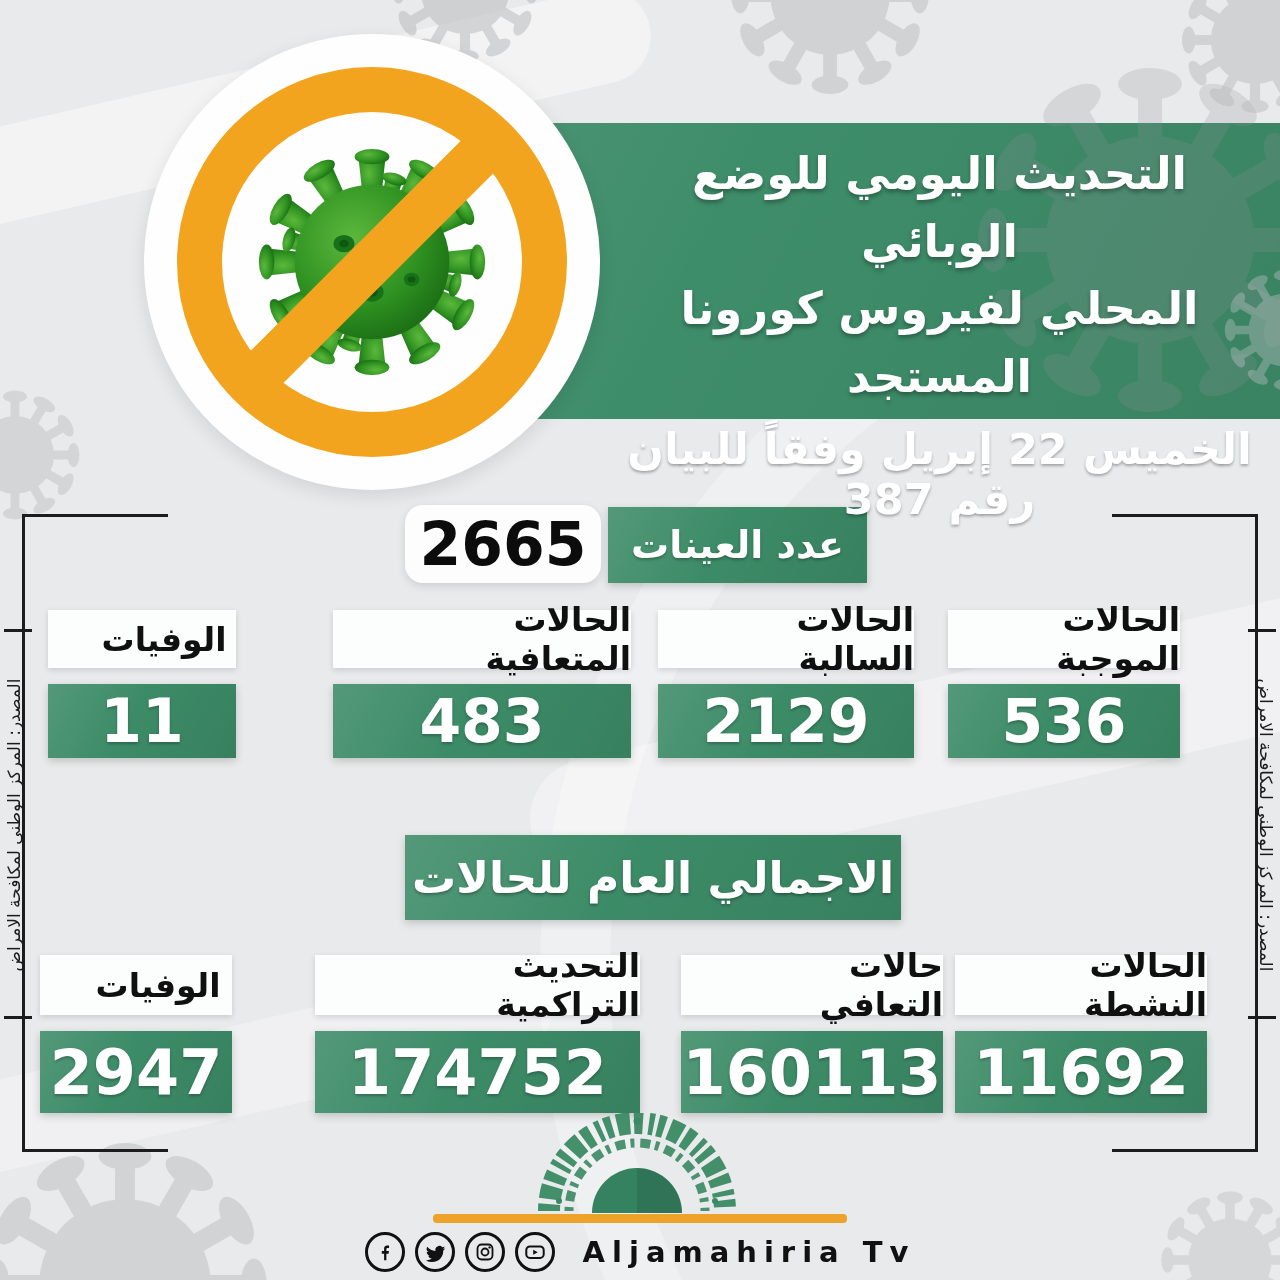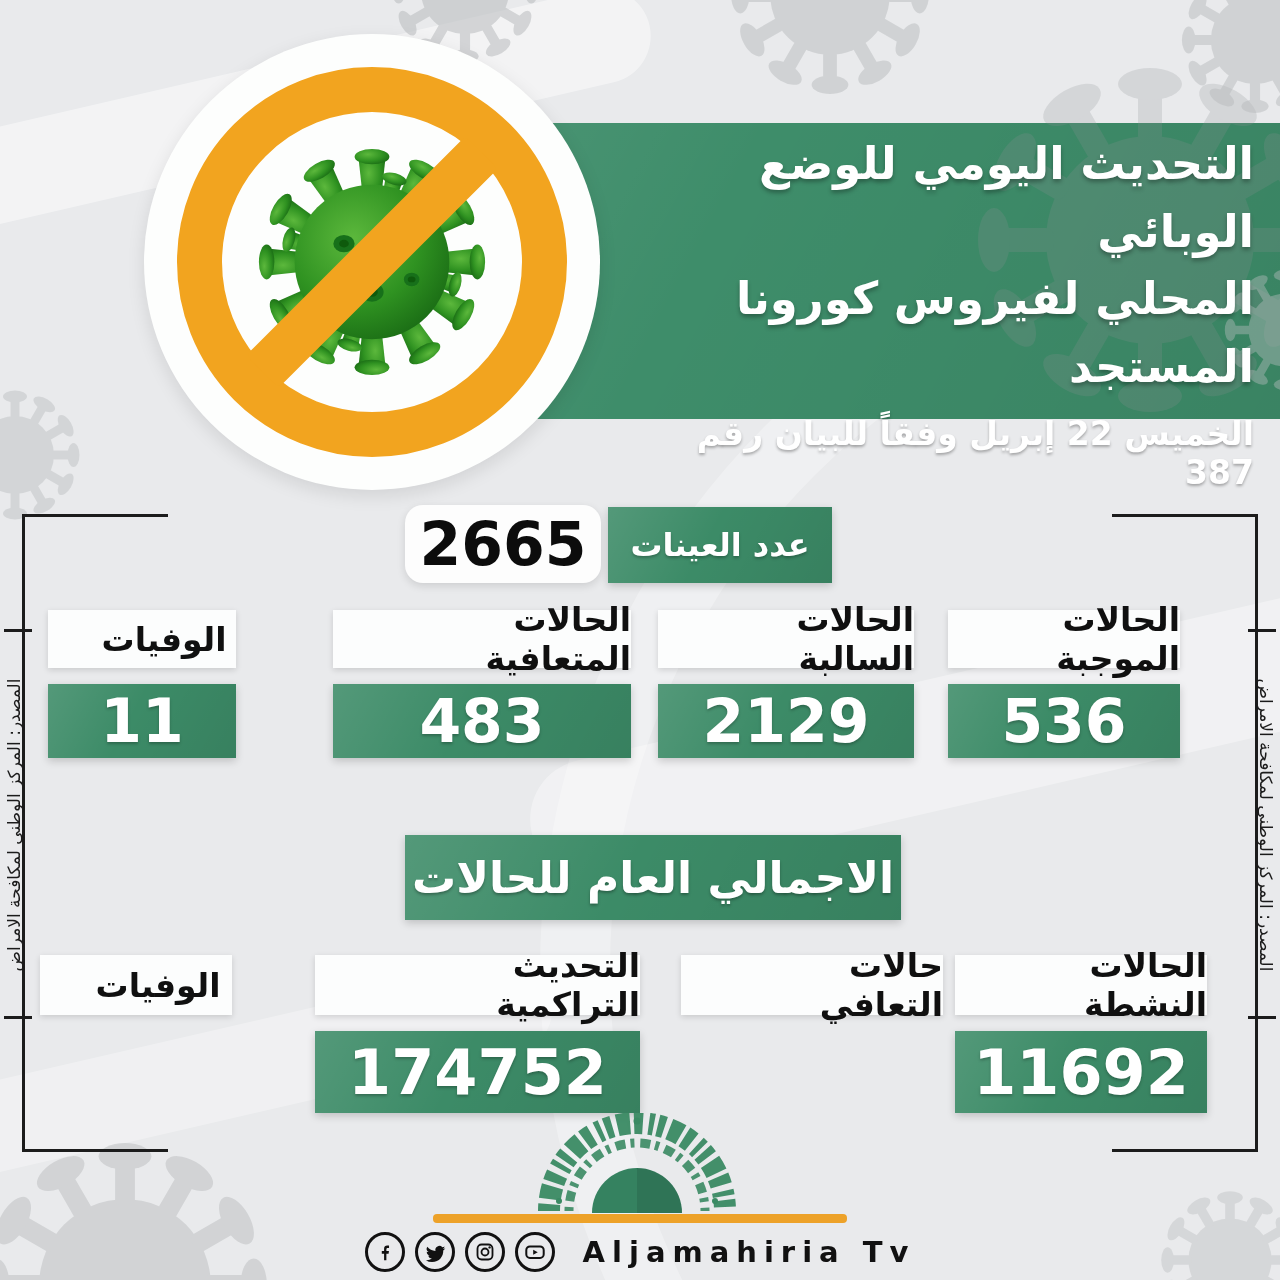--- a/index.html
+++ b/index.html
@@ -18,28 +18,28 @@
         background-image:linear-gradient(118deg,rgba(255,255,255,.10),rgba(255,255,255,0) 40%,rgba(0,0,0,.07));}
   
   .badge-bg{position:absolute;left:144px;top:34px;width:456px;height:456px;border-radius:50%;
             background:#fdfefd;box-shadow:0 6px 18px rgba(0,0,0,.10);}
   .ring{position:absolute;left:177px;top:67px;width:390px;height:390px;box-sizing:border-box;
         border:45px solid #f2a41f;border-radius:50%;z-index:6;}
   .slash{position:absolute;left:217px;top:239px;width:310px;height:46px;background:#f2a41f;
          transform:rotate(-45deg);z-index:6;border-radius:6px;}
   .virus-art{position:absolute;left:227px;top:117px;width:290px;height:290px;z-index:5;}
   
-  .head-text{position:absolute;left:610px;right:26px;top:130px;z-index:7;text-align:right;
+  .head-text{position:absolute;left:610px;right:26px;top:140px;z-index:7;text-align:center;
              color:#fff;direction:rtl;margin-left:15px;}
   .head-line{font-size:45px;font-weight:bold;line-height:1.5;text-shadow:0 3px 4px rgba(0,0,0,.30);}
-  .head-sub{font-size:33px;font-weight:bold;margin-top:14px;text-shadow:0 2px 3px rgba(0,0,0,.30);}
-  
-  .samples-label{position:absolute;left:608px;top:507px;width:224px;height:76px;background:#3c8b67;
+  .head-sub{font-size:43px;font-weight:bold;margin-top:14px;text-shadow:0 2px 3px rgba(0,0,0,.30);}
+  
+  .samples-label{position:absolute;left:608px;top:507px;width:259px;height:76px;background:#3c8b67;
                  background-image:linear-gradient(118deg,rgba(255,255,255,.12),rgba(255,255,255,0) 45%,rgba(0,0,0,.08));
-                 color:#fff;font-size:32px;font-weight:bold;display:flex;align-items:center;justify-content:center;
+                 color:#fff;font-size:38px;font-weight:bold;display:flex;align-items:center;justify-content:center;
                  direction:rtl;box-shadow:0 3px 8px rgba(0,0,0,.18);text-shadow:0 2px 3px rgba(0,0,0,.25);}
   .samples-value{position:absolute;left:405px;top:505px;width:196px;height:78px;background:#fdfdfd;
                  color:#0c0c0c;font-size:60px;font-weight:bold;display:flex;align-items:center;justify-content:center;
                  box-shadow:0 3px 8px rgba(0,0,0,.12);border-radius:18px;}
   
   .bracket{position:absolute;top:514px;height:632px;width:143px;border-top:3px solid #1c1c1c;border-bottom:3px solid #1c1c1c;}
   .bracket-left{left:22px;border-left:3px solid #1c1c1c;}
   .bracket-right{left:1112px;border-right:3px solid #1c1c1c;}
   .src-dash{position:absolute;width:28px;height:3px;background:#1c1c1c;}
   .src-text{position:absolute;width:400px;text-align:center;font-size:17px;color:#1b1b1b;direction:rtl;white-space:nowrap;}
@@ -289,27 +289,29 @@
   </div>
 
   <div class="totals-band">الاجمالي العام للحالات</div>
 
   <div class="card row2" style="left:955px;top:955px;width:252px;">
     <div class="lbl">الحالات النشطة</div>
     <div class="val">11692</div>
   </div>
   <div class="card row2" style="left:681px;top:955px;width:262px;">
     <div class="lbl">حالات التعافي</div>
+    <div class="val">160113</div>
   </div>
   <div class="card row2" style="left:315px;top:955px;width:325px;">
     <div class="lbl">التحديث التراكمية</div>
     <div class="val">174752</div>
   </div>
   <div class="card row2" style="left:40px;top:955px;width:192px;">
     <div class="lbl">الوفيات</div>
+    <div class="val">2947</div>
   </div>
 
   <svg class="logo-svg" viewBox="0 0 200 100">
     <g fill="none" stroke="#3a8a63">
       <path d="M12 98 A88 88 0 0 1 188 98" stroke-width="22" stroke-dasharray="7 5 13 4 9 6 5 4" opacity=".95"></path>
       <path d="M32 98 A68 68 0 0 1 168 98" stroke-width="9" stroke-dasharray="4 6 10 5" opacity=".9"></path>
     </g>
     <g fill="#3a8a63">
       <circle cx="22" cy="88" r="3"></circle>
         <circle cx="178" cy="88" r="3"></circle>

